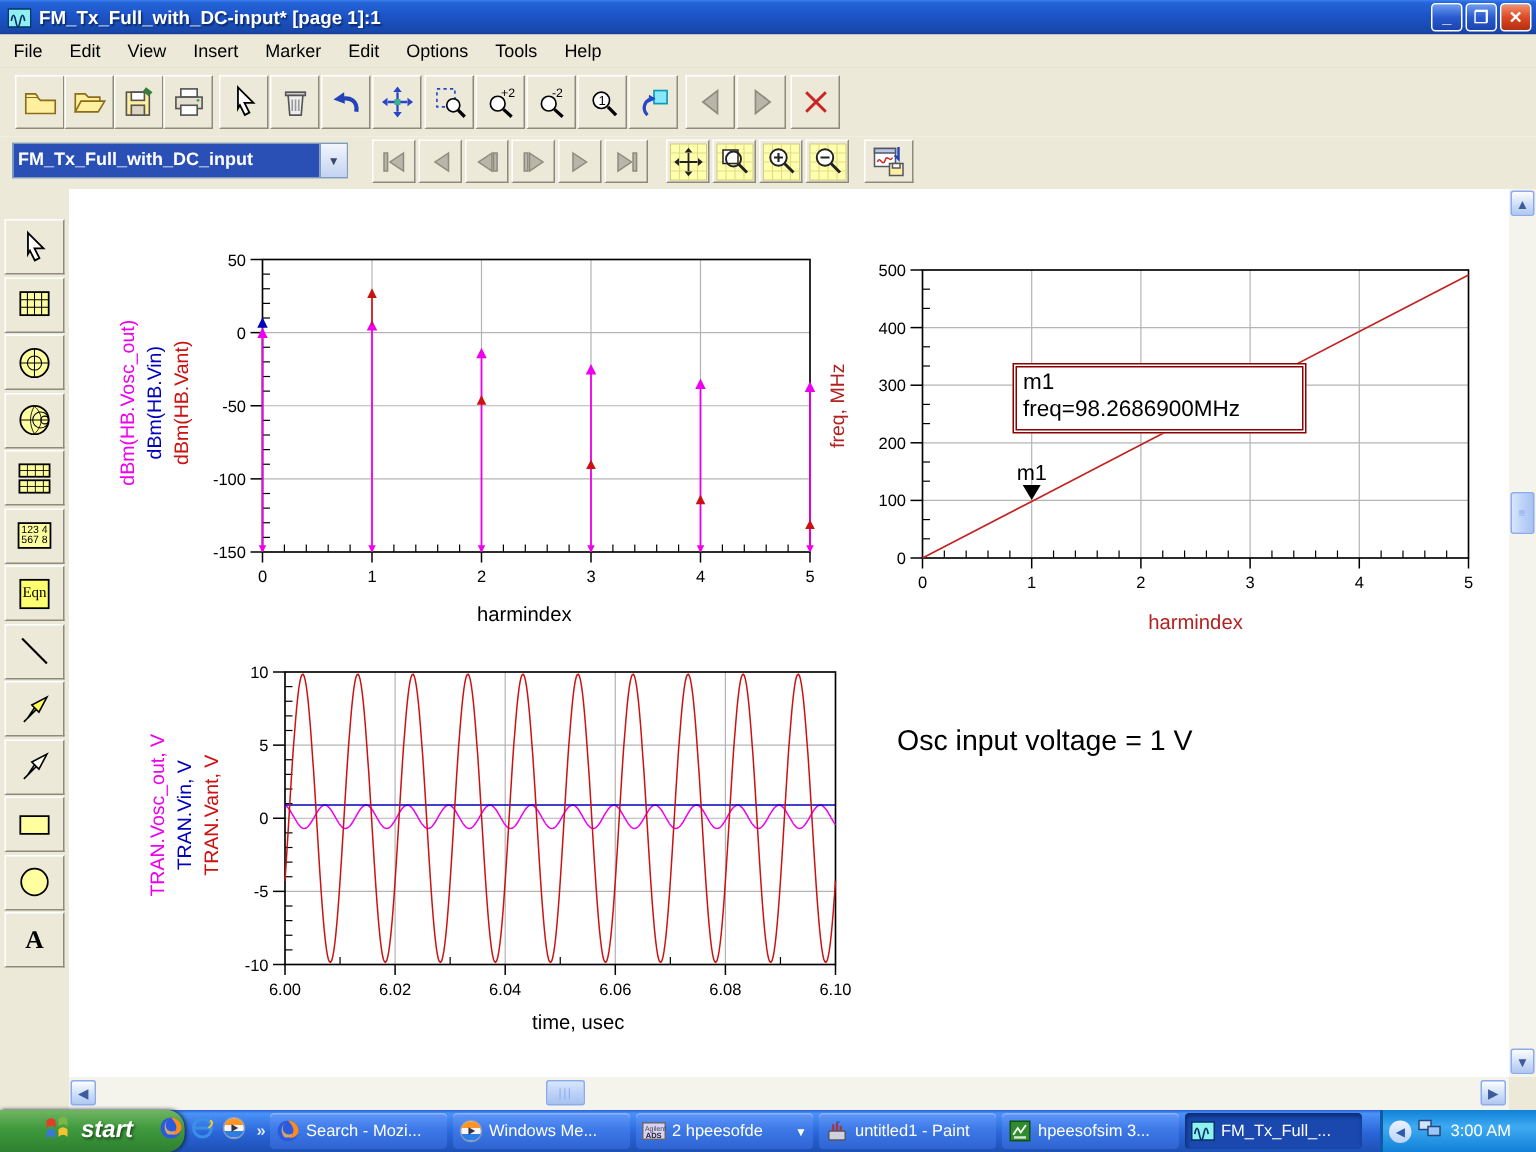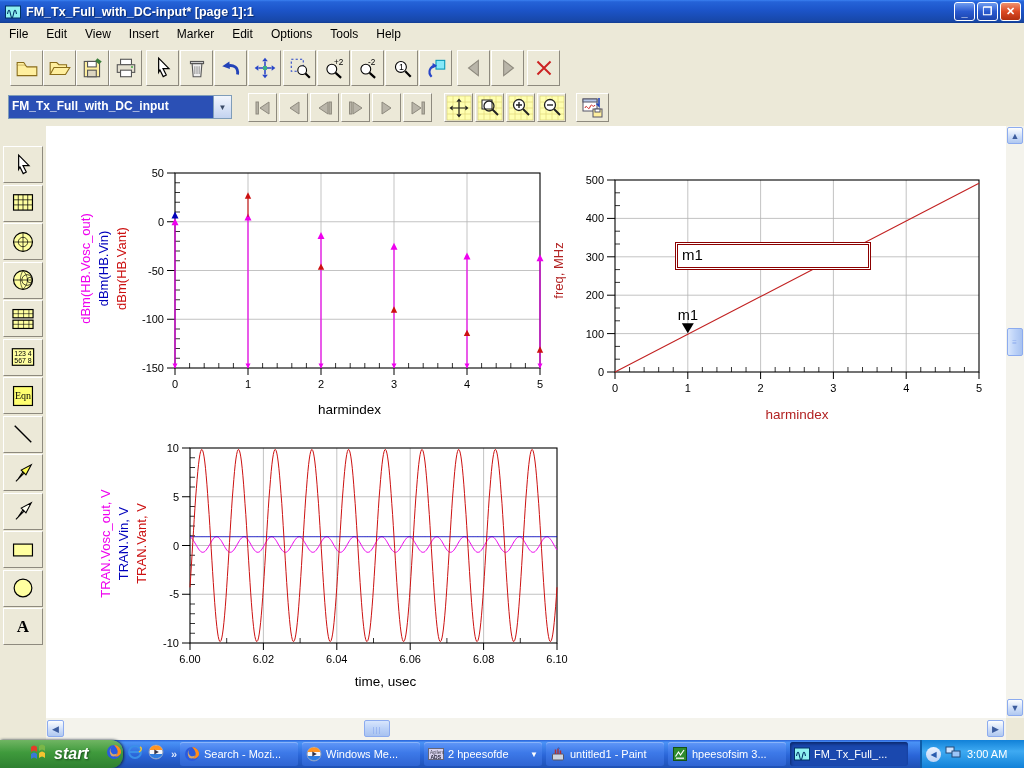--- a/index.html
+++ b/index.html
@@ -598,23 +598,25 @@
           <text x="511" y="537" text-anchor="middle" font-size="11" fill="#000">6.10</text>
           <polyline points="144.0,410.9 144.7,411.3 145.4,411.9 146.1,412.6 146.8,413.5 147.5,414.5 148.2,415.7 148.9,416.9 149.6,418.1 150.4,419.4 151.1,420.6 151.8,421.8 152.5,422.9 153.2,423.9 153.9,424.7 154.6,425.4 155.3,425.9 156.0,426.2 156.7,426.3 157.4,426.2 158.1,426.0 158.8,425.5 159.5,424.8 160.2,424.0 160.9,423.0 161.6,422.0 162.3,420.8 163.1,419.6 163.8,418.3 164.5,417.1 165.2,415.9 165.9,414.7 166.6,413.7 167.3,412.8 168.0,412.0 168.7,411.4 169.4,411.0 170.1,410.8 170.8,410.7 171.5,410.9 172.2,411.3 172.9,411.9 173.6,412.6 174.3,413.5 175.1,414.5 175.8,415.7 176.5,416.9 177.2,418.1 177.9,419.4 178.6,420.6 179.3,421.8 180.0,422.9 180.7,423.9 181.4,424.7 182.1,425.4 182.8,425.9 183.5,426.2 184.2,426.3 184.9,426.2 185.6,426.0 186.3,425.5 187.1,424.8 187.8,424.0 188.5,423.0 189.2,422.0 189.9,420.8 190.6,419.6 191.3,418.3 192.0,417.1 192.7,415.9 193.4,414.7 194.1,413.7 194.8,412.8 195.5,412.0 196.2,411.4 196.9,411.0 197.6,410.8 198.3,410.7 199.0,410.9 199.8,411.3 200.5,411.9 201.2,412.6 201.9,413.5 202.6,414.5 203.3,415.7 204.0,416.9 204.7,418.1 205.4,419.4 206.1,420.6 206.8,421.8 207.5,422.9 208.2,423.9 208.9,424.7 209.6,425.4 210.3,425.9 211.0,426.2 211.8,426.3 212.5,426.2 213.2,426.0 213.9,425.5 214.6,424.8 215.3,424.0 216.0,423.0 216.7,422.0 217.4,420.8 218.1,419.6 218.8,418.3 219.5,417.1 220.2,415.9 220.9,414.7 221.6,413.7 222.3,412.8 223.0,412.0 223.8,411.4 224.5,411.0 225.2,410.8 225.9,410.7 226.6,410.9 227.3,411.3 228.0,411.9 228.7,412.6 229.4,413.5 230.1,414.5 230.8,415.7 231.5,416.9 232.2,418.1 232.9,419.4 233.6,420.6 234.3,421.8 235.0,422.9 235.8,423.9 236.5,424.7 237.2,425.4 237.9,425.9 238.6,426.2 239.3,426.3 240.0,426.2 240.7,426.0 241.4,425.5 242.1,424.8 242.8,424.0 243.5,423.0 244.2,422.0 244.9,420.8 245.6,419.6 246.3,418.3 247.0,417.1 247.7,415.9 248.5,414.7 249.2,413.7 249.9,412.8 250.6,412.0 251.3,411.4 252.0,411.0 252.7,410.8 253.4,410.7 254.1,410.9 254.8,411.3 255.5,411.9 256.2,412.6 256.9,413.5 257.6,414.5 258.3,415.7 259.0,416.9 259.7,418.1 260.5,419.4 261.2,420.6 261.9,421.8 262.6,422.9 263.3,423.9 264.0,424.7 264.7,425.4 265.4,425.9 266.1,426.2 266.8,426.3 267.5,426.2 268.2,426.0 268.9,425.5 269.6,424.8 270.3,424.0 271.0,423.0 271.7,422.0 272.5,420.8 273.2,419.6 273.9,418.3 274.6,417.1 275.3,415.9 276.0,414.7 276.7,413.7 277.4,412.8 278.1,412.0 278.8,411.4 279.5,411.0 280.2,410.8 280.9,410.7 281.6,410.9 282.3,411.3 283.0,411.9 283.7,412.6 284.4,413.5 285.2,414.5 285.9,415.7 286.6,416.9 287.3,418.1 288.0,419.4 288.7,420.6 289.4,421.8 290.1,422.9 290.8,423.9 291.5,424.7 292.2,425.4 292.9,425.9 293.6,426.2 294.3,426.3 295.0,426.2 295.7,426.0 296.4,425.5 297.2,424.8 297.9,424.0 298.6,423.0 299.3,422.0 300.0,420.8 300.7,419.6 301.4,418.3 302.1,417.1 302.8,415.9 303.5,414.7 304.2,413.7 304.9,412.8 305.6,412.0 306.3,411.4 307.0,411.0 307.7,410.8 308.4,410.7 309.2,410.9 309.9,411.3 310.6,411.9 311.3,412.6 312.0,413.5 312.7,414.5 313.4,415.7 314.1,416.9 314.8,418.1 315.5,419.4 316.2,420.6 316.9,421.8 317.6,422.9 318.3,423.9 319.0,424.7 319.7,425.4 320.4,425.9 321.1,426.2 321.9,426.3 322.6,426.2 323.3,426.0 324.0,425.5 324.7,424.8 325.4,424.0 326.1,423.0 326.8,422.0 327.5,420.8 328.2,419.6 328.9,418.3 329.6,417.1 330.3,415.9 331.0,414.7 331.7,413.7 332.4,412.8 333.1,412.0 333.9,411.4 334.6,411.0 335.3,410.8 336.0,410.7 336.7,410.9 337.4,411.3 338.1,411.9 338.8,412.6 339.5,413.5 340.2,414.5 340.9,415.7 341.6,416.9 342.3,418.1 343.0,419.4 343.7,420.6 344.4,421.8 345.1,422.9 345.8,423.9 346.6,424.7 347.3,425.4 348.0,425.9 348.7,426.2 349.4,426.3 350.1,426.2 350.8,426.0 351.5,425.5 352.2,424.8 352.9,424.0 353.6,423.0 354.3,422.0 355.0,420.8 355.7,419.6 356.4,418.3 357.1,417.1 357.8,415.9 358.6,414.7 359.3,413.7 360.0,412.8 360.7,412.0 361.4,411.4 362.1,411.0 362.8,410.8 363.5,410.7 364.2,410.9 364.9,411.3 365.6,411.9 366.3,412.6 367.0,413.5 367.7,414.5 368.4,415.7 369.1,416.9 369.8,418.1 370.6,419.4 371.3,420.6 372.0,421.8 372.7,422.9 373.4,423.9 374.1,424.7 374.8,425.4 375.5,425.9 376.2,426.2 376.9,426.3 377.6,426.2 378.3,426.0 379.0,425.5 379.7,424.8 380.4,424.0 381.1,423.0 381.8,422.0 382.5,420.8 383.3,419.6 384.0,418.3 384.7,417.1 385.4,415.9 386.1,414.7 386.8,413.7 387.5,412.8 388.2,412.0 388.9,411.4 389.6,411.0 390.3,410.8 391.0,410.7 391.7,410.9 392.4,411.3 393.1,411.9 393.8,412.6 394.5,413.5 395.3,414.5 396.0,415.7 396.7,416.9 397.4,418.1 398.1,419.4 398.8,420.6 399.5,421.8 400.2,422.9 400.9,423.9 401.6,424.7 402.3,425.4 403.0,425.9 403.7,426.2 404.4,426.3 405.1,426.2 405.8,426.0 406.5,425.5 407.3,424.8 408.0,424.0 408.7,423.0 409.4,422.0 410.1,420.8 410.8,419.6 411.5,418.3 412.2,417.1 412.9,415.9 413.6,414.7 414.3,413.7 415.0,412.8 415.7,412.0 416.4,411.4 417.1,411.0 417.8,410.8 418.5,410.7 419.2,410.9 420.0,411.3 420.7,411.9 421.4,412.6 422.1,413.5 422.8,414.5 423.5,415.7 424.2,416.9 424.9,418.1 425.6,419.4 426.3,420.6 427.0,421.8 427.7,422.9 428.4,423.9 429.1,424.7 429.8,425.4 430.5,425.9 431.2,426.2 432.0,426.3 432.7,426.2 433.4,426.0 434.1,425.5 434.8,424.8 435.5,424.0 436.2,423.0 436.9,422.0 437.6,420.8 438.3,419.6 439.0,418.3 439.7,417.1 440.4,415.9 441.1,414.7 441.8,413.7 442.5,412.8 443.2,412.0 444.0,411.4 444.7,411.0 445.4,410.8 446.1,410.7 446.8,410.9 447.5,411.3 448.2,411.9 448.9,412.6 449.6,413.5 450.3,414.5 451.0,415.7 451.7,416.9 452.4,418.1 453.1,419.4 453.8,420.6 454.5,421.8 455.2,422.9 456.0,423.9 456.7,424.7 457.4,425.4 458.1,425.9 458.8,426.2 459.5,426.3 460.2,426.2 460.9,426.0 461.6,425.5 462.3,424.8 463.0,424.0 463.7,423.0 464.4,422.0 465.1,420.8 465.8,419.6 466.5,418.3 467.2,417.1 467.9,415.9 468.7,414.7 469.4,413.7 470.1,412.8 470.8,412.0 471.5,411.4 472.2,411.0 472.9,410.8 473.6,410.7 474.3,410.9 475.0,411.3 475.7,411.9 476.4,412.6 477.1,413.5 477.8,414.5 478.5,415.7 479.2,416.9 479.9,418.1 480.7,419.4 481.4,420.6 482.1,421.8 482.8,422.9 483.5,423.9 484.2,424.7 484.9,425.4 485.6,425.9 486.3,426.2 487.0,426.3 487.7,426.2 488.4,426.0 489.1,425.5 489.8,424.8 490.5,424.0 491.2,423.0 491.9,422.0 492.7,420.8 493.4,419.6 494.1,418.3 494.8,417.1 495.5,415.9 496.2,414.7 496.9,413.7 497.6,412.8 498.3,412.0 499.0,411.4 499.7,411.0 500.4,410.8 501.1,410.7 501.8,410.9 502.5,411.3 503.2,411.9 503.9,412.6 504.6,413.5 505.4,414.5 506.1,415.7 506.8,416.9 507.5,418.1 508.2,419.4 508.9,420.6 509.6,421.8 510.3,422.9 511.0,423.9" fill="none" stroke="#ee00ee" stroke-width="1"></polyline>
           <polyline points="144.0,410.7 144.7,410.7 145.4,410.7 146.1,410.7 146.8,410.7 147.5,410.7 148.2,410.7 148.9,410.7 149.6,410.7 150.4,410.7 151.1,410.7 151.8,410.7 152.5,410.7 153.2,410.7 153.9,410.7 154.6,410.7 155.3,410.7 156.0,410.7 156.7,410.7 157.4,410.7 158.1,410.7 158.8,410.7 159.5,410.7 160.2,410.7 160.9,410.7 161.6,410.7 162.3,410.7 163.1,410.7 163.8,410.7 164.5,410.7 165.2,410.7 165.9,410.7 166.6,410.7 167.3,410.7 168.0,410.7 168.7,410.7 169.4,410.7 170.1,410.7 170.8,410.7 171.5,410.7 172.2,410.7 172.9,410.7 173.6,410.7 174.3,410.7 175.1,410.7 175.8,410.7 176.5,410.7 177.2,410.7 177.9,410.7 178.6,410.7 179.3,410.7 180.0,410.7 180.7,410.7 181.4,410.7 182.1,410.7 182.8,410.7 183.5,410.7 184.2,410.7 184.9,410.7 185.6,410.7 186.3,410.7 187.1,410.7 187.8,410.7 188.5,410.7 189.2,410.7 189.9,410.7 190.6,410.7 191.3,410.7 192.0,410.7 192.7,410.7 193.4,410.7 194.1,410.7 194.8,410.7 195.5,410.7 196.2,410.7 196.9,410.7 197.6,410.7 198.3,410.7 199.0,410.7 199.8,410.7 200.5,410.7 201.2,410.7 201.9,410.7 202.6,410.7 203.3,410.7 204.0,410.7 204.7,410.7 205.4,410.7 206.1,410.7 206.8,410.7 207.5,410.7 208.2,410.7 208.9,410.7 209.6,410.7 210.3,410.7 211.0,410.7 211.8,410.7 212.5,410.7 213.2,410.7 213.9,410.7 214.6,410.7 215.3,410.7 216.0,410.7 216.7,410.7 217.4,410.7 218.1,410.7 218.8,410.7 219.5,410.7 220.2,410.7 220.9,410.7 221.6,410.7 222.3,410.7 223.0,410.7 223.8,410.7 224.5,410.7 225.2,410.7 225.9,410.7 226.6,410.7 227.3,410.7 228.0,410.7 228.7,410.7 229.4,410.7 230.1,410.7 230.8,410.7 231.5,410.7 232.2,410.7 232.9,410.7 233.6,410.7 234.3,410.7 235.0,410.7 235.8,410.7 236.5,410.7 237.2,410.7 237.9,410.7 238.6,410.7 239.3,410.7 240.0,410.7 240.7,410.7 241.4,410.7 242.1,410.7 242.8,410.7 243.5,410.7 244.2,410.7 244.9,410.7 245.6,410.7 246.3,410.7 247.0,410.7 247.7,410.7 248.5,410.7 249.2,410.7 249.9,410.7 250.6,410.7 251.3,410.7 252.0,410.7 252.7,410.7 253.4,410.7 254.1,410.7 254.8,410.7 255.5,410.7 256.2,410.7 256.9,410.7 257.6,410.7 258.3,410.7 259.0,410.7 259.7,410.7 260.5,410.7 261.2,410.7 261.9,410.7 262.6,410.7 263.3,410.7 264.0,410.7 264.7,410.7 265.4,410.7 266.1,410.7 266.8,410.7 267.5,410.7 268.2,410.7 268.9,410.7 269.6,410.7 270.3,410.7 271.0,410.7 271.7,410.7 272.5,410.7 273.2,410.7 273.9,410.7 274.6,410.7 275.3,410.7 276.0,410.7 276.7,410.7 277.4,410.7 278.1,410.7 278.8,410.7 279.5,410.7 280.2,410.7 280.9,410.7 281.6,410.7 282.3,410.7 283.0,410.7 283.7,410.7 284.4,410.7 285.2,410.7 285.9,410.7 286.6,410.7 287.3,410.7 288.0,410.7 288.7,410.7 289.4,410.7 290.1,410.7 290.8,410.7 291.5,410.7 292.2,410.7 292.9,410.7 293.6,410.7 294.3,410.7 295.0,410.7 295.7,410.7 296.4,410.7 297.2,410.7 297.9,410.7 298.6,410.7 299.3,410.7 300.0,410.7 300.7,410.7 301.4,410.7 302.1,410.7 302.8,410.7 303.5,410.7 304.2,410.7 304.9,410.7 305.6,410.7 306.3,410.7 307.0,410.7 307.7,410.7 308.4,410.7 309.2,410.7 309.9,410.7 310.6,410.7 311.3,410.7 312.0,410.7 312.7,410.7 313.4,410.7 314.1,410.7 314.8,410.7 315.5,410.7 316.2,410.7 316.9,410.7 317.6,410.7 318.3,410.7 319.0,410.7 319.7,410.7 320.4,410.7 321.1,410.7 321.9,410.7 322.6,410.7 323.3,410.7 324.0,410.7 324.7,410.7 325.4,410.7 326.1,410.7 326.8,410.7 327.5,410.7 328.2,410.7 328.9,410.7 329.6,410.7 330.3,410.7 331.0,410.7 331.7,410.7 332.4,410.7 333.1,410.7 333.9,410.7 334.6,410.7 335.3,410.7 336.0,410.7 336.7,410.7 337.4,410.7 338.1,410.7 338.8,410.7 339.5,410.7 340.2,410.7 340.9,410.7 341.6,410.7 342.3,410.7 343.0,410.7 343.7,410.7 344.4,410.7 345.1,410.7 345.8,410.7 346.6,410.7 347.3,410.7 348.0,410.7 348.7,410.7 349.4,410.7 350.1,410.7 350.8,410.7 351.5,410.7 352.2,410.7 352.9,410.7 353.6,410.7 354.3,410.7 355.0,410.7 355.7,410.7 356.4,410.7 357.1,410.7 357.8,410.7 358.6,410.7 359.3,410.7 360.0,410.7 360.7,410.7 361.4,410.7 362.1,410.7 362.8,410.7 363.5,410.7 364.2,410.7 364.9,410.7 365.6,410.7 366.3,410.7 367.0,410.7 367.7,410.7 368.4,410.7 369.1,410.7 369.8,410.7 370.6,410.7 371.3,410.7 372.0,410.7 372.7,410.7 373.4,410.7 374.1,410.7 374.8,410.7 375.5,410.7 376.2,410.7 376.9,410.7 377.6,410.7 378.3,410.7 379.0,410.7 379.7,410.7 380.4,410.7 381.1,410.7 381.8,410.7 382.5,410.7 383.3,410.7 384.0,410.7 384.7,410.7 385.4,410.7 386.1,410.7 386.8,410.7 387.5,410.7 388.2,410.7 388.9,410.7 389.6,410.7 390.3,410.7 391.0,410.7 391.7,410.7 392.4,410.7 393.1,410.7 393.8,410.7 394.5,410.7 395.3,410.7 396.0,410.7 396.7,410.7 397.4,410.7 398.1,410.7 398.8,410.7 399.5,410.7 400.2,410.7 400.9,410.7 401.6,410.7 402.3,410.7 403.0,410.7 403.7,410.7 404.4,410.7 405.1,410.7 405.8,410.7 406.5,410.7 407.3,410.7 408.0,410.7 408.7,410.7 409.4,410.7 410.1,410.7 410.8,410.7 411.5,410.7 412.2,410.7 412.9,410.7 413.6,410.7 414.3,410.7 415.0,410.7 415.7,410.7 416.4,410.7 417.1,410.7 417.8,410.7 418.5,410.7 419.2,410.7 420.0,410.7 420.7,410.7 421.4,410.7 422.1,410.7 422.8,410.7 423.5,410.7 424.2,410.7 424.9,410.7 425.6,410.7 426.3,410.7 427.0,410.7 427.7,410.7 428.4,410.7 429.1,410.7 429.8,410.7 430.5,410.7 431.2,410.7 432.0,410.7 432.7,410.7 433.4,410.7 434.1,410.7 434.8,410.7 435.5,410.7 436.2,410.7 436.9,410.7 437.6,410.7 438.3,410.7 439.0,410.7 439.7,410.7 440.4,410.7 441.1,410.7 441.8,410.7 442.5,410.7 443.2,410.7 444.0,410.7 444.7,410.7 445.4,410.7 446.1,410.7 446.8,410.7 447.5,410.7 448.2,410.7 448.9,410.7 449.6,410.7 450.3,410.7 451.0,410.7 451.7,410.7 452.4,410.7 453.1,410.7 453.8,410.7 454.5,410.7 455.2,410.7 456.0,410.7 456.7,410.7 457.4,410.7 458.1,410.7 458.8,410.7 459.5,410.7 460.2,410.7 460.9,410.7 461.6,410.7 462.3,410.7 463.0,410.7 463.7,410.7 464.4,410.7 465.1,410.7 465.8,410.7 466.5,410.7 467.2,410.7 467.9,410.7 468.7,410.7 469.4,410.7 470.1,410.7 470.8,410.7 471.5,410.7 472.2,410.7 472.9,410.7 473.6,410.7 474.3,410.7 475.0,410.7 475.7,410.7 476.4,410.7 477.1,410.7 477.8,410.7 478.5,410.7 479.2,410.7 479.9,410.7 480.7,410.7 481.4,410.7 482.1,410.7 482.8,410.7 483.5,410.7 484.2,410.7 484.9,410.7 485.6,410.7 486.3,410.7 487.0,410.7 487.7,410.7 488.4,410.7 489.1,410.7 489.8,410.7 490.5,410.7 491.2,410.7 491.9,410.7 492.7,410.7 493.4,410.7 494.1,410.7 494.8,410.7 495.5,410.7 496.2,410.7 496.9,410.7 497.6,410.7 498.3,410.7 499.0,410.7 499.7,410.7 500.4,410.7 501.1,410.7 501.8,410.7 502.5,410.7 503.2,410.7 503.9,410.7 504.6,410.7 505.4,410.7 506.1,410.7 506.8,410.7 507.5,410.7 508.2,410.7 508.9,410.7 509.6,410.7 510.3,410.7 511.0,410.7" fill="none" stroke="#0000bb" stroke-width="1"></polyline>
           <polyline points="144.0,461.3 144.7,450.5 145.4,439.4 146.1,427.9 146.8,416.3 147.5,404.8 148.2,393.4 148.9,382.5 149.6,372.1 150.4,362.3 151.1,353.5 151.8,345.5 152.5,338.7 153.2,333.0 153.9,328.6 154.6,325.5 155.3,323.8 156.0,323.5 156.7,324.6 157.4,327.1 158.1,330.9 158.8,336.0 159.5,342.3 160.2,349.8 160.9,358.2 161.6,367.6 162.3,377.7 163.1,388.5 163.8,399.6 164.5,411.1 165.2,422.7 165.9,434.2 166.6,445.6 167.3,456.5 168.0,466.9 168.7,476.7 169.4,485.5 170.1,493.5 170.8,500.3 171.5,506.0 172.2,510.4 172.9,513.5 173.6,515.2 174.3,515.5 175.1,514.4 175.8,511.9 176.5,508.1 177.2,503.0 177.9,496.7 178.6,489.2 179.3,480.8 180.0,471.4 180.7,461.3 181.4,450.5 182.1,439.4 182.8,427.9 183.5,416.3 184.2,404.8 184.9,393.4 185.6,382.5 186.3,372.1 187.1,362.3 187.8,353.5 188.5,345.5 189.2,338.7 189.9,333.0 190.6,328.6 191.3,325.5 192.0,323.8 192.7,323.5 193.4,324.6 194.1,327.1 194.8,330.9 195.5,336.0 196.2,342.3 196.9,349.8 197.6,358.2 198.3,367.6 199.0,377.7 199.8,388.5 200.5,399.6 201.2,411.1 201.9,422.7 202.6,434.2 203.3,445.6 204.0,456.5 204.7,466.9 205.4,476.7 206.1,485.5 206.8,493.5 207.5,500.3 208.2,506.0 208.9,510.4 209.6,513.5 210.3,515.2 211.0,515.5 211.8,514.4 212.5,511.9 213.2,508.1 213.9,503.0 214.6,496.7 215.3,489.2 216.0,480.8 216.7,471.4 217.4,461.3 218.1,450.5 218.8,439.4 219.5,427.9 220.2,416.3 220.9,404.8 221.6,393.4 222.3,382.5 223.0,372.1 223.8,362.3 224.5,353.5 225.2,345.5 225.9,338.7 226.6,333.0 227.3,328.6 228.0,325.5 228.7,323.8 229.4,323.5 230.1,324.6 230.8,327.1 231.5,330.9 232.2,336.0 232.9,342.3 233.6,349.8 234.3,358.2 235.0,367.6 235.8,377.7 236.5,388.5 237.2,399.6 237.9,411.1 238.6,422.7 239.3,434.2 240.0,445.6 240.7,456.5 241.4,466.9 242.1,476.7 242.8,485.5 243.5,493.5 244.2,500.3 244.9,506.0 245.6,510.4 246.3,513.5 247.0,515.2 247.7,515.5 248.5,514.4 249.2,511.9 249.9,508.1 250.6,503.0 251.3,496.7 252.0,489.2 252.7,480.8 253.4,471.4 254.1,461.3 254.8,450.5 255.5,439.4 256.2,427.9 256.9,416.3 257.6,404.8 258.3,393.4 259.0,382.5 259.7,372.1 260.5,362.3 261.2,353.5 261.9,345.5 262.6,338.7 263.3,333.0 264.0,328.6 264.7,325.5 265.4,323.8 266.1,323.5 266.8,324.6 267.5,327.1 268.2,330.9 268.9,336.0 269.6,342.3 270.3,349.8 271.0,358.2 271.7,367.6 272.5,377.7 273.2,388.5 273.9,399.6 274.6,411.1 275.3,422.7 276.0,434.2 276.7,445.6 277.4,456.5 278.1,466.9 278.8,476.7 279.5,485.5 280.2,493.5 280.9,500.3 281.6,506.0 282.3,510.4 283.0,513.5 283.7,515.2 284.4,515.5 285.2,514.4 285.9,511.9 286.6,508.1 287.3,503.0 288.0,496.7 288.7,489.2 289.4,480.8 290.1,471.4 290.8,461.3 291.5,450.5 292.2,439.4 292.9,427.9 293.6,416.3 294.3,404.8 295.0,393.4 295.7,382.5 296.4,372.1 297.2,362.3 297.9,353.5 298.6,345.5 299.3,338.7 300.0,333.0 300.7,328.6 301.4,325.5 302.1,323.8 302.8,323.5 303.5,324.6 304.2,327.1 304.9,330.9 305.6,336.0 306.3,342.3 307.0,349.8 307.7,358.2 308.4,367.6 309.2,377.7 309.9,388.5 310.6,399.6 311.3,411.1 312.0,422.7 312.7,434.2 313.4,445.6 314.1,456.5 314.8,466.9 315.5,476.7 316.2,485.5 316.9,493.5 317.6,500.3 318.3,506.0 319.0,510.4 319.7,513.5 320.4,515.2 321.1,515.5 321.9,514.4 322.6,511.9 323.3,508.1 324.0,503.0 324.7,496.7 325.4,489.2 326.1,480.8 326.8,471.4 327.5,461.3 328.2,450.5 328.9,439.4 329.6,427.9 330.3,416.3 331.0,404.8 331.7,393.4 332.4,382.5 333.1,372.1 333.9,362.3 334.6,353.5 335.3,345.5 336.0,338.7 336.7,333.0 337.4,328.6 338.1,325.5 338.8,323.8 339.5,323.5 340.2,324.6 340.9,327.1 341.6,330.9 342.3,336.0 343.0,342.3 343.7,349.8 344.4,358.2 345.1,367.6 345.8,377.7 346.6,388.5 347.3,399.6 348.0,411.1 348.7,422.7 349.4,434.2 350.1,445.6 350.8,456.5 351.5,466.9 352.2,476.7 352.9,485.5 353.6,493.5 354.3,500.3 355.0,506.0 355.7,510.4 356.4,513.5 357.1,515.2 357.8,515.5 358.6,514.4 359.3,511.9 360.0,508.1 360.7,503.0 361.4,496.7 362.1,489.2 362.8,480.8 363.5,471.4 364.2,461.3 364.9,450.5 365.6,439.4 366.3,427.9 367.0,416.3 367.7,404.8 368.4,393.4 369.1,382.5 369.8,372.1 370.6,362.3 371.3,353.5 372.0,345.5 372.7,338.7 373.4,333.0 374.1,328.6 374.8,325.5 375.5,323.8 376.2,323.5 376.9,324.6 377.6,327.1 378.3,330.9 379.0,336.0 379.7,342.3 380.4,349.8 381.1,358.2 381.8,367.6 382.5,377.7 383.3,388.5 384.0,399.6 384.7,411.1 385.4,422.7 386.1,434.2 386.8,445.6 387.5,456.5 388.2,466.9 388.9,476.7 389.6,485.5 390.3,493.5 391.0,500.3 391.7,506.0 392.4,510.4 393.1,513.5 393.8,515.2 394.5,515.5 395.3,514.4 396.0,511.9 396.7,508.1 397.4,503.0 398.1,496.7 398.8,489.2 399.5,480.8 400.2,471.4 400.9,461.3 401.6,450.5 402.3,439.4 403.0,427.9 403.7,416.3 404.4,404.8 405.1,393.4 405.8,382.5 406.5,372.1 407.3,362.3 408.0,353.5 408.7,345.5 409.4,338.7 410.1,333.0 410.8,328.6 411.5,325.5 412.2,323.8 412.9,323.5 413.6,324.6 414.3,327.1 415.0,330.9 415.7,336.0 416.4,342.3 417.1,349.8 417.8,358.2 418.5,367.6 419.2,377.7 420.0,388.5 420.7,399.6 421.4,411.1 422.1,422.7 422.8,434.2 423.5,445.6 424.2,456.5 424.9,466.9 425.6,476.7 426.3,485.5 427.0,493.5 427.7,500.3 428.4,506.0 429.1,510.4 429.8,513.5 430.5,515.2 431.2,515.5 432.0,514.4 432.7,511.9 433.4,508.1 434.1,503.0 434.8,496.7 435.5,489.2 436.2,480.8 436.9,471.4 437.6,461.3 438.3,450.5 439.0,439.4 439.7,427.9 440.4,416.3 441.1,404.8 441.8,393.4 442.5,382.5 443.2,372.1 444.0,362.3 444.7,353.5 445.4,345.5 446.1,338.7 446.8,333.0 447.5,328.6 448.2,325.5 448.9,323.8 449.6,323.5 450.3,324.6 451.0,327.1 451.7,330.9 452.4,336.0 453.1,342.3 453.8,349.8 454.5,358.2 455.2,367.6 456.0,377.7 456.7,388.5 457.4,399.6 458.1,411.1 458.8,422.7 459.5,434.2 460.2,445.6 460.9,456.5 461.6,466.9 462.3,476.7 463.0,485.5 463.7,493.5 464.4,500.3 465.1,506.0 465.8,510.4 466.5,513.5 467.2,515.2 467.9,515.5 468.7,514.4 469.4,511.9 470.1,508.1 470.8,503.0 471.5,496.7 472.2,489.2 472.9,480.8 473.6,471.4 474.3,461.3 475.0,450.5 475.7,439.4 476.4,427.9 477.1,416.3 477.8,404.8 478.5,393.4 479.2,382.5 479.9,372.1 480.7,362.3 481.4,353.5 482.1,345.5 482.8,338.7 483.5,333.0 484.2,328.6 484.9,325.5 485.6,323.8 486.3,323.5 487.0,324.6 487.7,327.1 488.4,330.9 489.1,336.0 489.8,342.3 490.5,349.8 491.2,358.2 491.9,367.6 492.7,377.7 493.4,388.5 494.1,399.6 494.8,411.1 495.5,422.7 496.2,434.2 496.9,445.6 497.6,456.5 498.3,466.9 499.0,476.7 499.7,485.5 500.4,493.5 501.1,500.3 501.8,506.0 502.5,510.4 503.2,513.5 503.9,515.2 504.6,515.5 505.4,514.4 506.1,511.9 506.8,508.1 507.5,503.0 508.2,496.7 508.9,489.2 509.6,480.8 510.3,471.4 511.0,461.3" fill="none" stroke="#cc1111" stroke-width="1"></polyline>
           <text x="339.5" y="560" text-anchor="middle" font-size="13.5" fill="#000000">time, usec</text>
         </svg>
 
       <div id="markerbox" style="left:629px;top:116px;width:192px;">
         <div class="inner">
           <div>m1</div>
-        </div>
-      </div>
-
+          <div>freq=98.2686900MHz</div>
+        </div>
+      </div>
+
+      <div id="annotation" style="left:552px;top:358px;">Osc input voltage = 1 V</div>
     <div class="vlabel" style="left: -71px; top: 135px; color: rgb(238, 0, 238);">dBm(HB.Vosc_out)</div>
         <div class="vlabel" style="left: -53px; top: 135px; color: rgb(0, 0, 187);">dBm(HB.Vin)</div>
         <div class="vlabel" style="left: -35px; top: 135px; color: rgb(204, 17, 17);">dBm(HB.Vant)</div>
         <div class="vlabel" style="left: 402px; top: 137px; color: rgb(178, 34, 34);">freq, MHz</div>
         <div class="vlabel" style="left: -51px; top: 410px; color: rgb(238, 0, 238);">TRAN.Vosc_out, V</div>
         <div class="vlabel" style="left: -33px; top: 410px; color: rgb(0, 0, 187);">TRAN.Vin, V</div>
         <div class="vlabel" style="left: -15px; top: 410px; color: rgb(204, 17, 17);">TRAN.Vant, V</div>
       </div>
 
     <div class="sbar" style="left:1006px;top:0;width:18px;height:592px;">

